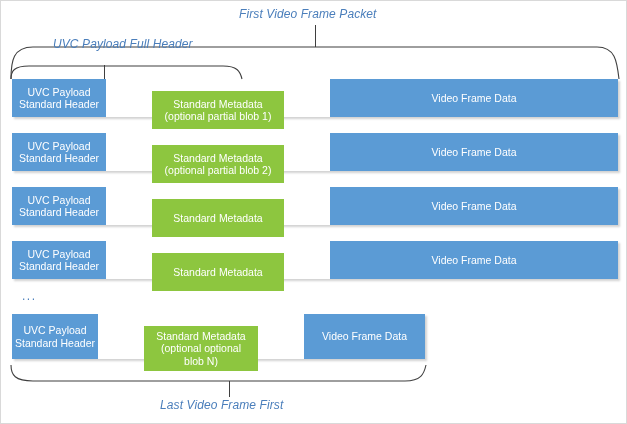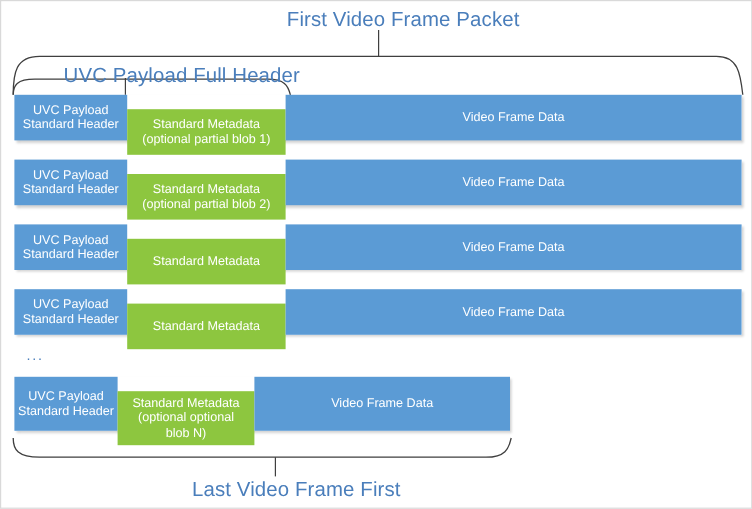--- a/index.html
+++ b/index.html
@@ -20,27 +20,28 @@
     position: absolute;
     left: 0; top: 0;
     width: 627px;
     height: 424px;
   }
 
   
   .callout-label {
     position: absolute;
     color: #4A7EBB;
-    font-size: 17px;
+    font-size: 12px;
     white-space: nowrap;
     letter-spacing: 0.1px;
+    font-style: italic;
   }
   #label-first  { left: 238px; top: 6px; }
   #label-last   { left: 159px; top: 397px; }
-  #label-fullhdr{ left: 52px;  top: 52px; text-align: center; }
+  #label-fullhdr{ left: 52px;  top: 36px; text-align: center; }
 
   
   .leader {
     position: absolute;
     background: #3f3f3f;
     width: 1px;
   }
   #leader-first   { left: 314px; top: 24px;  height: 22px; }
   #leader-fullhdr { left: 103px; top: 64px;  height: 14px; }
   #leader-last    { left: 228px; top: 380px; height: 16px; }
@@ -53,20 +54,21 @@
   #brace-outer-top { left: 8px;  top: 43px; }
   #brace-inner-top { left: 8px;  top: 62px; }
   #brace-bottom    { left: 8px;  top: 362px; }
 
   
   .row {
     position: absolute;
     height: 38px;
     display: flex;
     box-shadow: 2px 2px 2px rgba(0,0,0,0.18);
+    gap: 46px;
   }
   .seg {
     display: flex;
     align-items: center;
     justify-content: center;
     text-align: center;
     color: #ffffff;
     font-size: 10.5px;
     line-height: 12.5px;
     box-sizing: border-box;

